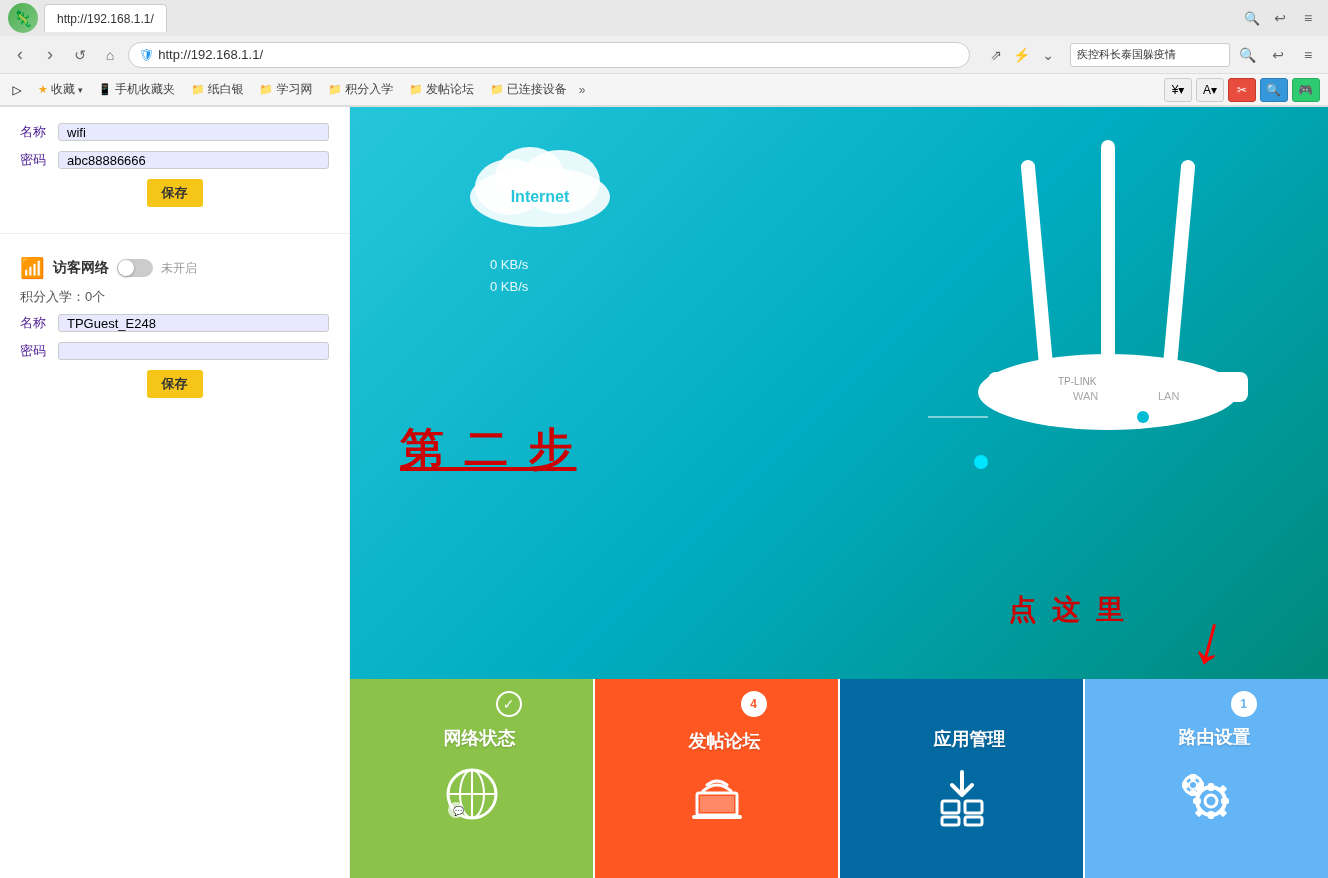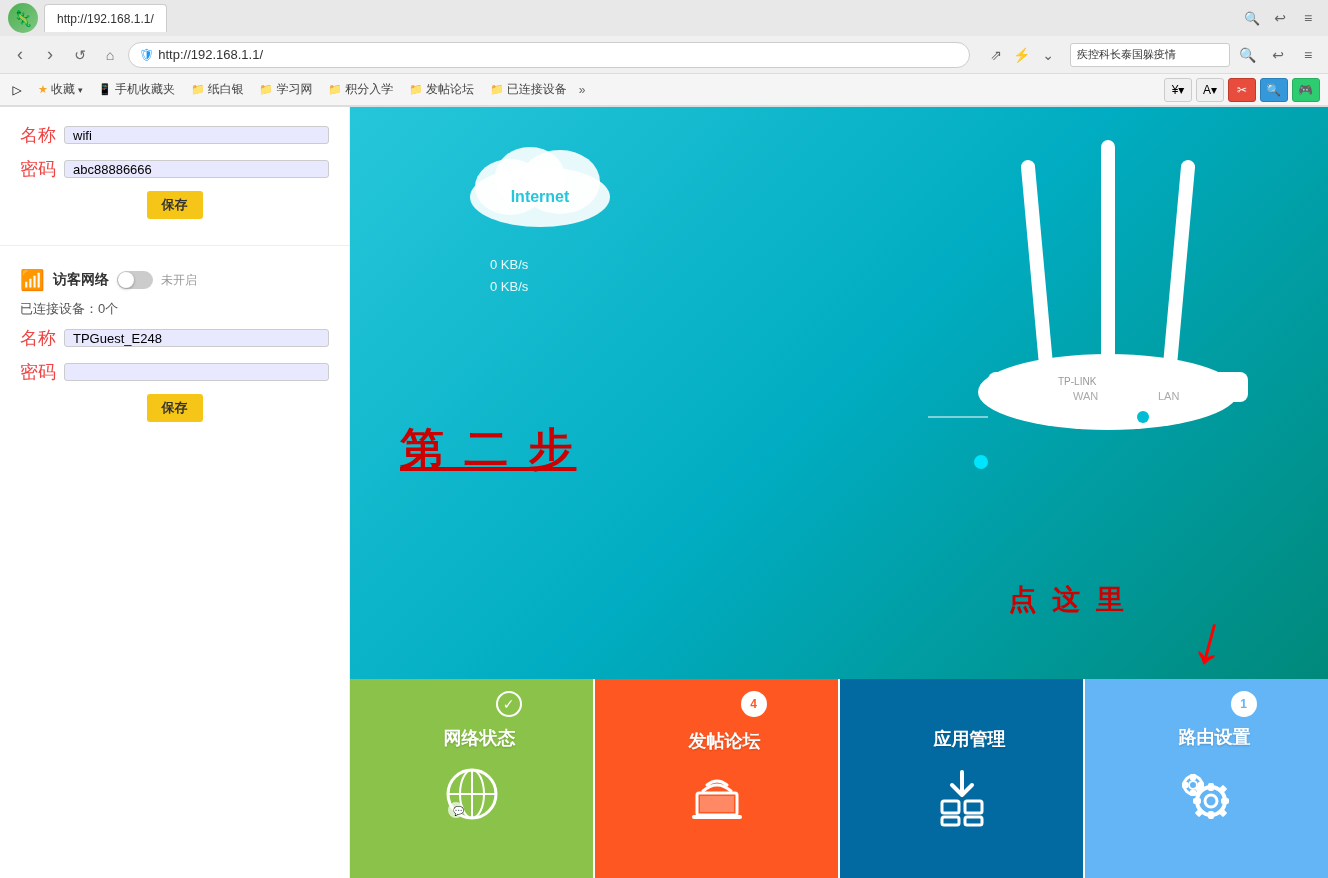--- a/index.html
+++ b/index.html
@@ -17,21 +17,21 @@
     .bookmark-item { display: flex; align-items: center; gap: 3px; cursor: pointer; color: #444; padding: 2px 4px; border-radius: 3px; }
     .bm-icon { color: #f5a623; font-size: 11px; }
 
     
     .main-area { display: flex; height: calc(878px - 36px - 38px - 32px); }
 
     
     .sidebar { width: 350px; background: #fff; padding: 0; overflow-y: auto; border-right: 1px solid #eee; }
     .sidebar-section { padding: 16px 20px; }
     .field-row { display: flex; align-items: center; margin-bottom: 10px; gap: 8px; }
-    .field-name { font-size: 18px; color: #ef4444; min-width: 30px; }
+    .field-name { font-size: 13px; color: #4c1d95; min-width: 30px; }
     .field-input { flex: 1; height: 17px; border: 1px solid #ccc; border-radius: 3px; padding: 8px 8px; font-size: 13px; background: #e8e8ff; }
     .save-btn { background: #f5c518; border: none; border-radius: 3px; padding: 5px 15px; font-size: 13px; cursor: pointer; color: #333; font-weight: bold; }
     .divider { border: none; border-top: 1px solid #eee; margin: 10px 0; }
 
     
     .guest-section { padding: 12px 20px; }
     .guest-header { display: flex; align-items: center; gap: 8px; margin-bottom: 8px; }
     .guest-title { font-size: 14px; color: #333; font-weight: bold; }
     .toggle-switch { width: 36px; height: 18px; background: #ccc; border-radius: 9px; position: relative; cursor: pointer; }
     .toggle-switch.off { background: #ccc; }
@@ -158,21 +158,21 @@
 
     <div class="guest-section">
       <div class="guest-header">
         <span style="color:#00bcd4;font-size:20px;">📶</span>
         <span class="guest-title">访客网络</span>
         <div class="toggle-switch off">
           <div class="toggle-knob"></div>
         </div>
         <span class="toggle-status">未开启</span>
       </div>
-      <div class="connected-info">已连接设备：0个</div>
+      <div class="connected-info">积分入学：0个</div>
       <div class="field-row">
         <span class="field-name">名称</span>
         <input class="field-input" type="text" value="TPGuest_E248" style="">
       </div>
       <div class="field-row">
         <span class="field-name">密码</span>
         <input class="field-input" type="password" value="" style="">
       </div>
       <div style="display:flex;justify-content:center;margin-top:4px;">
         <button class="save-btn">保存</button>
@@ -214,21 +214,21 @@
 
           <text x="130" y="278" fill="#999" font-size="10">TP-LINK</text>
 
           <line x1="60" y1="310" x2="-20" y2="310" stroke="white" stroke-width="2" opacity="0.5"></line>
         </svg>
       </div>
 
       <div style="position:absolute;bottom:210px;right:340px;width:14px;height:14px;border-radius:50%;background:#00e5ff;"></div>
 
       <div style="position:absolute;bottom:200px;left:50px;color:#cc0000;font-size:44px;font-weight:bold;letter-spacing:4px;text-decoration:underline;">第 二 步</div>
-      <div style="position:absolute;bottom:60px;right:200px;color:#cc0000;font-size:28px;font-weight:bold;letter-spacing:4px;">点 这 里</div>
+      <div style="position:absolute;bottom:50px;right:200px;color:#cc0000;font-size:28px;font-weight:bold;letter-spacing:4px;">点 这 里</div>
 
       <div style="position:absolute;bottom:5px;right:100px;color:red;font-size:70px;line-height:1;transform:rotate(15deg);">↓</div>
 
     </div>
 
     <div class="bottom-nav">
 
       <div class="nav-tile tile-green">
         <div style="position:absolute;top:12px;right:calc(50% - 50px);width:26px;height:26px;border-radius:50%;border:2px solid white;display:flex;align-items:center;justify-content:center;font-size:14px;color:white;">✓</div>
         <div class="tile-title">网络状态</div>

